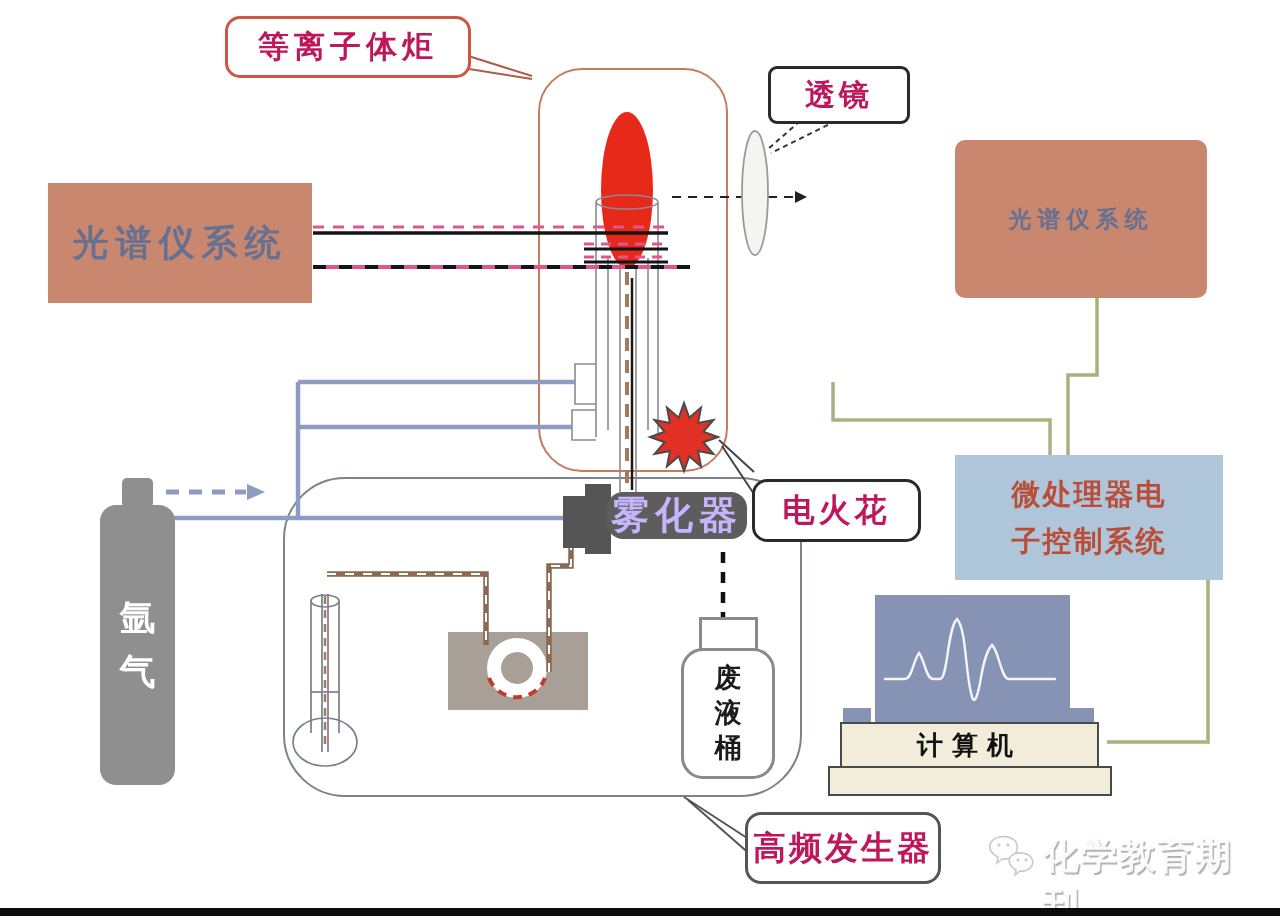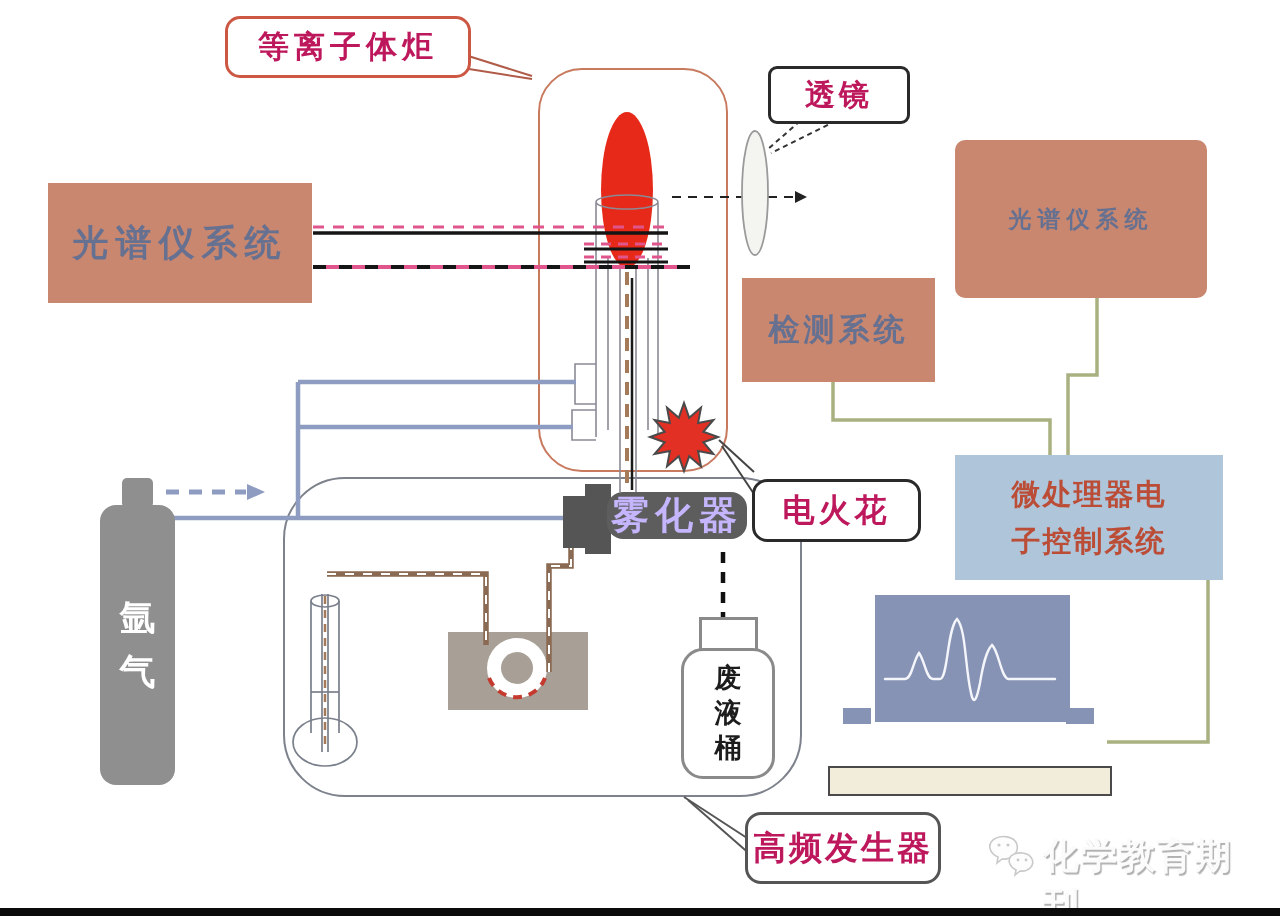--- a/index.html
+++ b/index.html
@@ -174,23 +174,20 @@
 
     <polygon points="718,437 703.3,442.2 713.4,454 698.1,451.1 701,466.4 689.2,456.3 684,471 678.8,456.3 667,466.4 669.9,451.1 654.6,454 664.7,442.2 650,437 664.7,431.8 654.6,420 669.9,422.9 667,407.6 678.8,417.7 684,403 689.2,417.7 701,407.6 698.1,422.9 713.4,420 703.3,431.8" fill="#e33024" stroke="#4a4a4a" stroke-width="2"></polygon>
   </svg>
 
   <div class="abs sysbox hf-box">
     <span>光谱仪系统</span>
   </div>
   <div class="abs sysbox spec-box">
     <span>光谱仪系统</span>
   </div>
-  <div class="abs sysbox det-box">
-    <span>检测系统</span>
-  </div>
   <div class="abs micro-box">
     <span>微处理器电
 子控制系统</span>
   </div>
 
   <div class="abs callout plasma-callout">
     <span>等离子体炬</span>
   </div>
   <div class="abs callout lens-callout">
     <span>透镜</span>
@@ -222,20 +219,23 @@
   </div>
 
   <div class="abs pc-corner l"></div>
   <div class="abs pc-corner r"></div>
   <div class="abs pc-screen">
     <svg width="195" height="127" viewBox="0 0 195 127">
       <path d="M 10,84 L 30,84 C 37,84 38,66 44,58 C 50,66 51,84 58,84 L 65,84 C 73,84 72,34 82,24 C 91,34 90,72 96,98 C 99,112 102,103 105,88 C 108,70 111,56 117,50 C 124,56 126,84 134,84 L 180,84" stroke="#f4f6fb" stroke-width="2.4" fill="none" stroke-linecap="round"></path>
     </svg>
   </div>
   <div class="abs pc-base2"></div>
+  <div class="abs pc-base1">
+    <span>计算机</span>
+  </div>
 
   <div class="abs watermark">
     <span>
       <svg width="58" height="50" viewBox="0 0 58 50">
         <g fill="#fdfdfd" stroke="#c9c9c9" stroke-width="1.6">
           <path d="M 8,8 C 16,2 30,4 32,13 C 34,21 26,28 17,27 L 12,31 L 13,25 C 5,22 2,13 8,8 Z"></path>
           <path d="M 26,24 C 32,19 44,20 47,27 C 50,34 43,40 35,39 L 30,43 L 31,38 C 25,35 22,29 26,24 Z"></path>
         </g>
         <g fill="#c9c9c9">
           <circle cx="14" cy="13" r="1.6"></circle>

